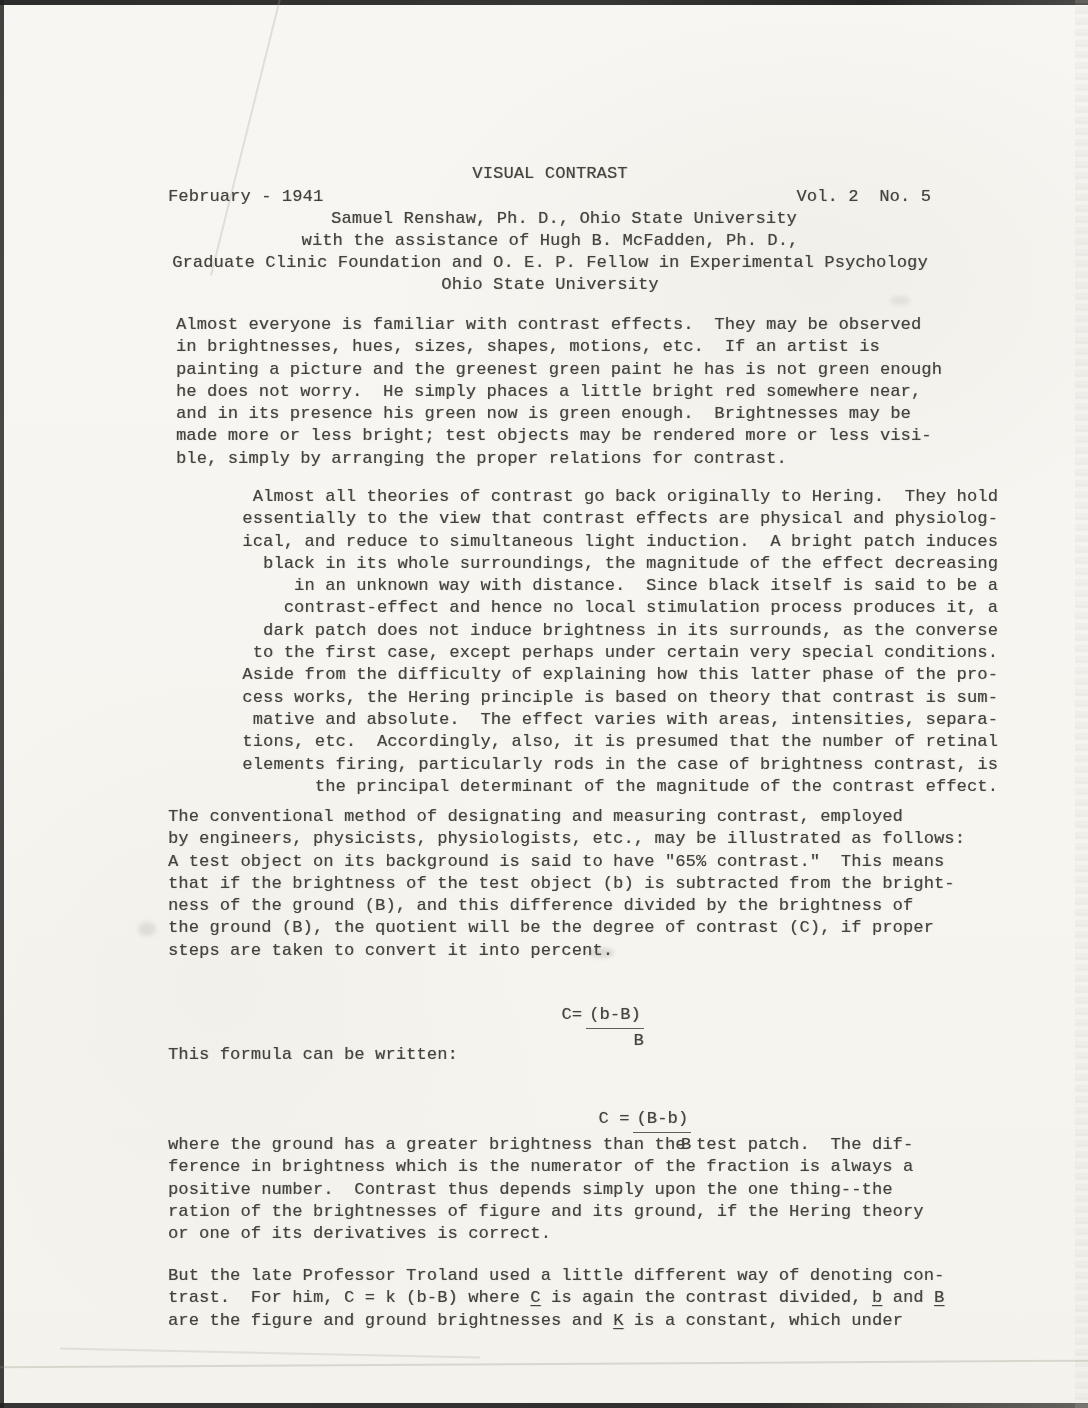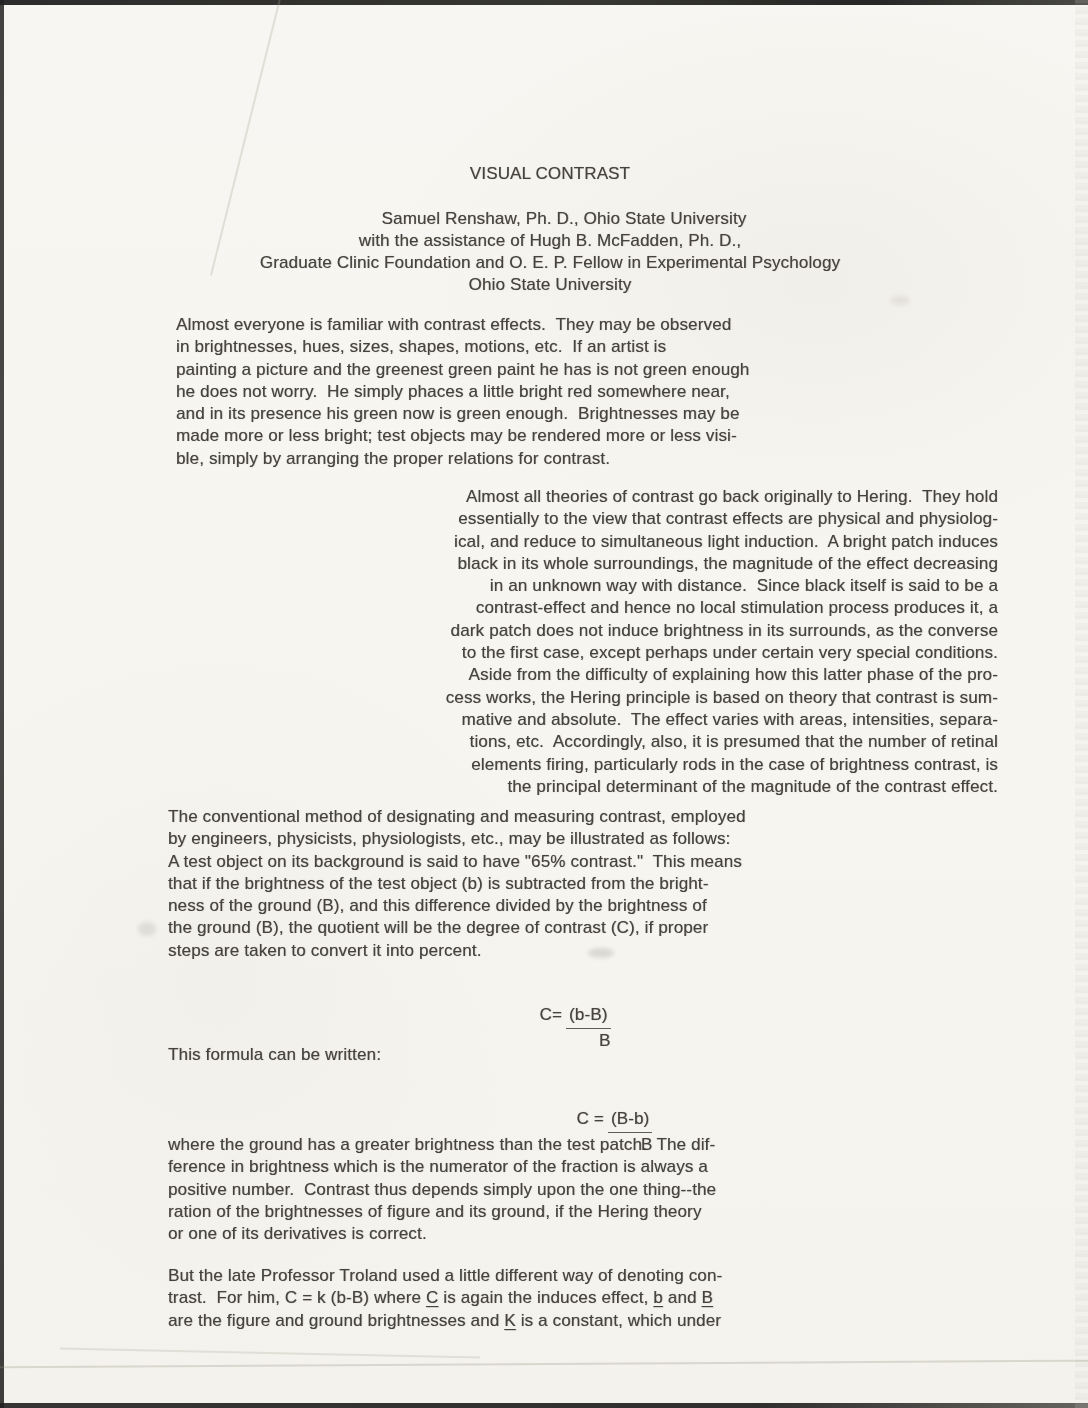--- a/index.html
+++ b/index.html
@@ -4,21 +4,21 @@
 <style>
   html,body{margin:0;padding:0;background:#e9e8e4;}
   #page{
     position:relative;
     width:1088px;height:1408px;
     background:
       radial-gradient(ellipse 600px 400px at 75% 20%, rgba(235,232,224,0.5), rgba(0,0,0,0) 70%),
       radial-gradient(ellipse 500px 500px at 20% 70%, rgba(238,235,228,0.45), rgba(0,0,0,0) 70%),
       linear-gradient(180deg,#f7f6f2 0%, #f6f5f0 60%, #f3f2ec 100%);
     overflow:hidden;
-    font-family:Liberation Sans, sans-serif;
+    font-family:Liberation Mono, monospace;
     color:#45433c;
   }
   .ink{
     font-size:17px;
     line-height:22.3px;
     letter-spacing:0.15px;
     text-shadow:0.4px 0.4px 0.8px rgba(74,70,60,0.55);
     white-space:pre-wrap;
   }
   .abs{position:absolute;}
@@ -57,20 +57,24 @@
   <div class="edge-right"></div>
   <div class="crease-tl"></div>
   <div class="crease-bottom"></div>
   <div class="crease-bottom2"></div>
   <div class="smudge1"></div>
   <div class="smudge2"></div>
   <div class="smudge3"></div>
 
   <div class="abs ink center" style="left:150px;top:163px;width:800px;">VISUAL CONTRAST</div>
 
+  <div class="abs ink dateline" style="left:168px;top:186px;width:763px;">
+    <span>February - 1941</span>
+    <span>Vol. 2  No. 5</span>
+  </div>
 
   <div class="abs ink center" style="left:164px;top:208px;width:800px;">Samuel Renshaw, Ph. D., Ohio State University</div>
   <div class="abs ink center" style="left:150px;top:230px;width:800px;">with the assistance of Hugh B. McFadden, Ph. D.,</div>
   <div class="abs ink center" style="left:140px;top:252px;width:820px;">Graduate Clinic Foundation and O. E. P. Fellow in Experimental Psychology</div>
   <div class="abs ink center" style="left:150px;top:274px;width:800px;">Ohio State University</div>
 
   <div class="abs ink" style="left:176px;top:314px;width:830px;">Almost everyone is familiar with contrast effects.  They may be observed
 in brightnesses, hues, sizes, shapes, motions, etc.  If an artist is
 painting a picture and the greenest green paint he has is not green enough
 he does not worry.  He simply phaces a little bright red somewhere near,
@@ -111,16 +115,16 @@
     <span class="fprefix">C =</span><span class="frac"><span class="num">(B-b)</span><span class="den">B</span></span>
   </div>
 
   <div class="abs ink" style="left:168px;top:1134px;width:830px;">where the ground has a greater brightness than the test patch.  The dif-
 ference in brightness which is the numerator of the fraction is always a
 positive number.  Contrast thus depends simply upon the one thing--the
 ration of the brightnesses of figure and its ground, if the Hering theory
 or one of its derivatives is correct.</div>
 
   <div class="abs ink" style="left:168px;top:1265px;width:840px;"><span>But the late Professor Troland used a little different way of denoting con-
-trast.  For him, C = k (b-B) where </span><span class="u">C</span><span> is again the induces effect, </span><span class="u">b</span><span> and </span><span class="u">B</span><span>
+trast.  For him, C = k (b-B) where </span><span class="u">C</span><span> is again the contrast divided, </span><span class="u">b</span><span> and </span><span class="u">B</span><span>
 are the figure and ground brightnesses and </span><span class="u">K</span><span> is a constant, which under</span></div>
 
 </div>
 
 </body></html>

